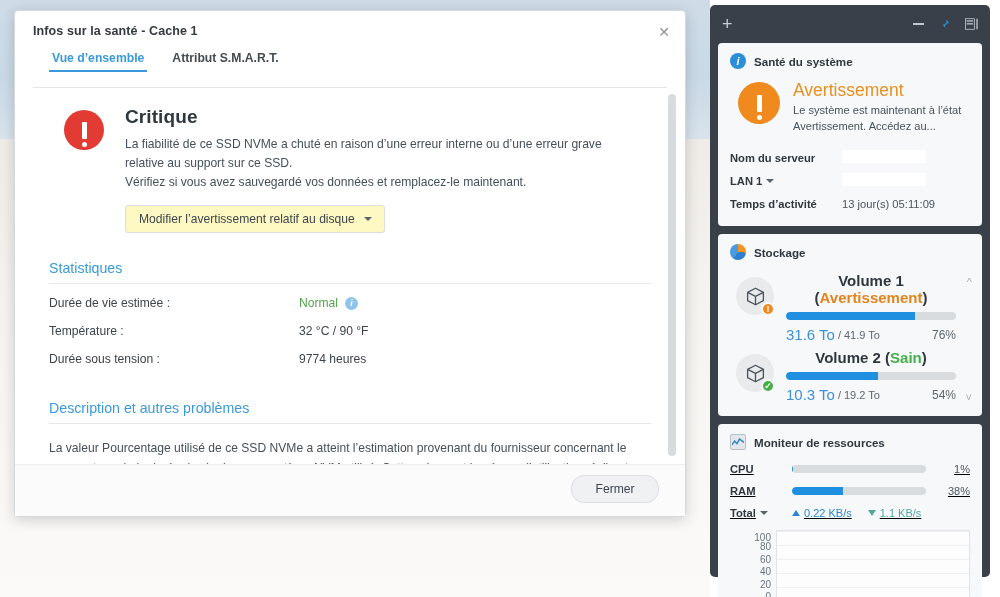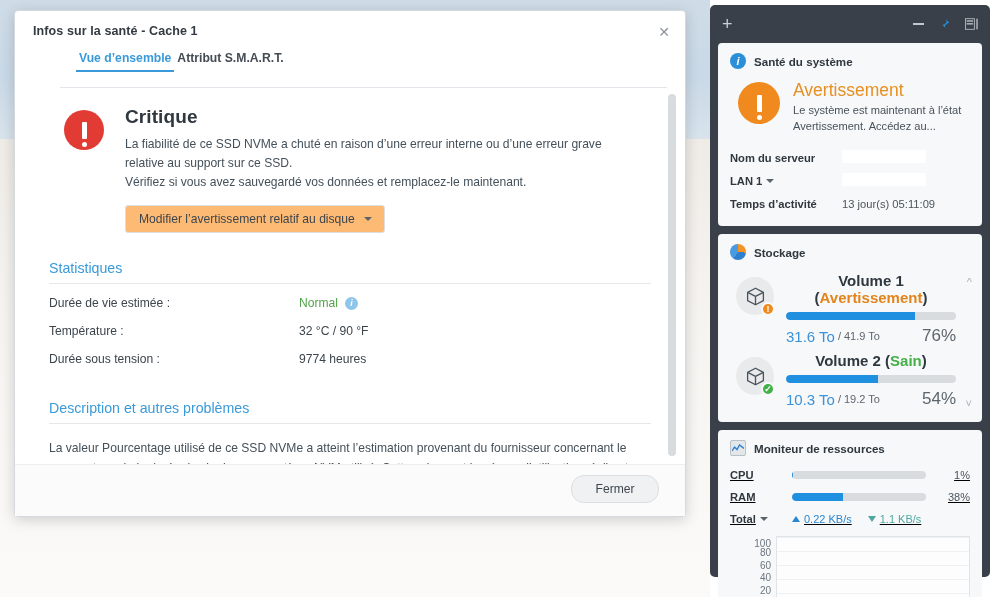--- a/index.html
+++ b/index.html
@@ -59,22 +59,22 @@
     width: 18px; height: 18px;
     display: flex; align-items: center; justify-content: center;
     color: #8d949b; font-size: 14px; cursor: pointer;
     line-height: 1;
   }
 
   .dlg-tabs {
     flex: 0 0 30px;
     display: flex; align-items: flex-end;
     padding: 0 0 16px 34px;
+    gap: 22px;
     position: relative;
-    margin-left: 27px;
   }
   .dlg-tabs::after {
     content: ""; position: absolute; left: 18px; right: 18px; bottom: 0;
     height: 1px; background: #e2e6ea;
   }
   .tab {
     font-size: 12.2px; font-weight: bold;
     padding: 0 3px 7px 3px;
     cursor: pointer; position: relative;
     color: #434b53;
@@ -122,21 +122,21 @@
     font-size: 19px; font-weight: bold; color: #2f373f;
     margin: 0 0 7px 0; letter-spacing: .1px;
   }
   .crit-line {
     font-size: 12.1px; color: #44505a; line-height: 19px;
   }
   .btn-dropdown {
     display: inline-flex; align-items: center; gap: 9px;
     margin-top: 13px;
     padding: 6px 12px 6px 13px;
-    background: #fdba74;
+    background: #fef9c3;
     border: 1px solid #dcdfe2;
     border-radius: 3px;
     font-size: 12.1px; color: #3d454d;
     cursor: pointer;
   }
   .caret-dn {
     width: 0; height: 0;
     border-left: 4px solid transparent;
     border-right: 4px solid transparent;
     border-top: 4px solid #5a626a;
@@ -309,21 +309,21 @@
   .bar-track {
     height: 8px; border-radius: 4px; background: #d9dcdf; overflow: hidden;
   }
   .bar-fill { height: 8px; background: #1f8fe0; border-radius: 4px 0 0 4px; }
   .vol-foot {
     display: flex; align-items: center; margin-top: 6px;
   }
   .vol-used { font-size: 15px; color: #3c91d8; }
   .vol-sep { font-size: 11px; color: #5d666e; margin: 0 3px; }
   .vol-total { font-size: 11px; color: #5d666e; }
-  .vol-pct { margin-left: auto; font-size: 17px; color: #5d666e; }
+  .vol-pct { margin-left: auto; font-size: 12px; color: #5d666e; }
   .vol-chevron {
     position: absolute; right: -2px;
     color: #a9b0b7; font-size: 11px; cursor: pointer;
   }
   .vol-chevron.up { top: 8px; }
   .vol-chevron.down { bottom: 2px; }
 
   
   .res-row { display: flex; align-items: center; height: 22px; text-decoration: underline; }
   .res-label {

